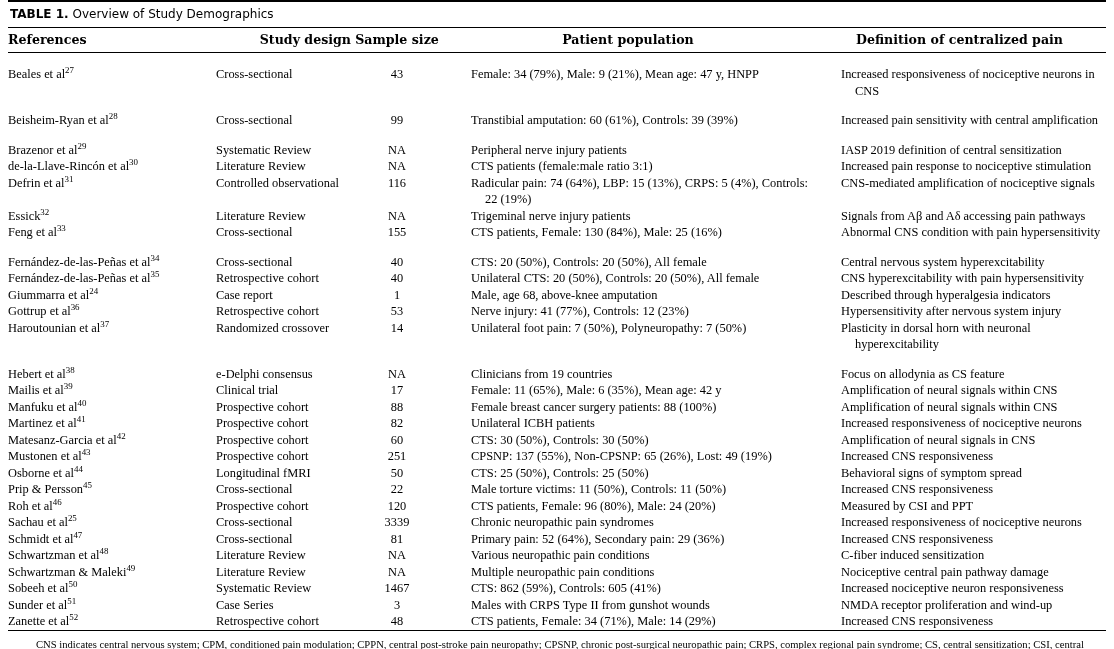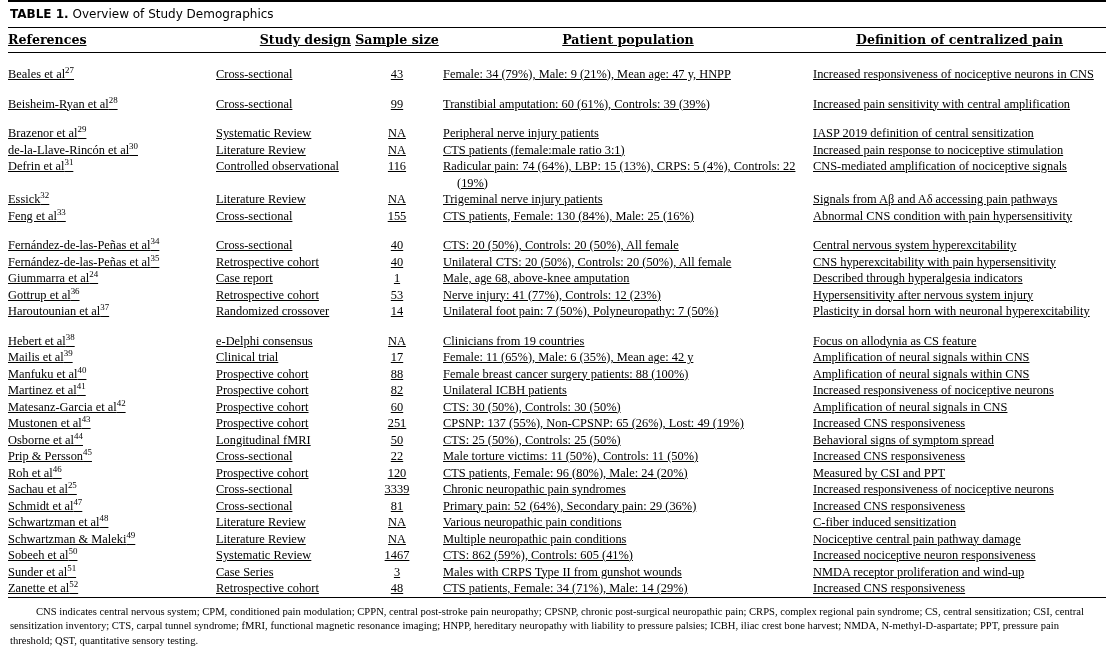--- a/index.html
+++ b/index.html
@@ -47,21 +47,20 @@
   .caption .caption-text {
     font-weight: normal;
   }
 
   
   table.demo {
     width: 100%;
     border-collapse: collapse;
     table-layout: fixed;
     font-size: 12.4px;
-    text-decoration: underline;
   }
   table.demo th {
     font-family: "DejaVu Serif", "Liberation Serif", serif;
     font-weight: bold;
     font-size: 12.6px;
     padding: 4px 0 5px 0;
     vertical-align: bottom;
     white-space: nowrap;
   }
   table.demo td {
@@ -90,20 +89,21 @@
   td.t-siz { text-align: center; }
   td.t-pop { text-align: left;   padding-left: 10px; }
   td.t-def { text-align: left;   padding-left: 10px; }
 
   
   td.t-pop .cell-line,
   td.t-def .cell-line {
     display: block;
     padding-left: 14px;
     text-indent: -14px;
+    margin-left: 28px;
   }
   td.t-ref .cell-line,
   td.t-des .cell-line,
   td.t-siz .cell-line {
     display: block;
   }
 
   
   tr.group-gap td {
     height: 13px;

